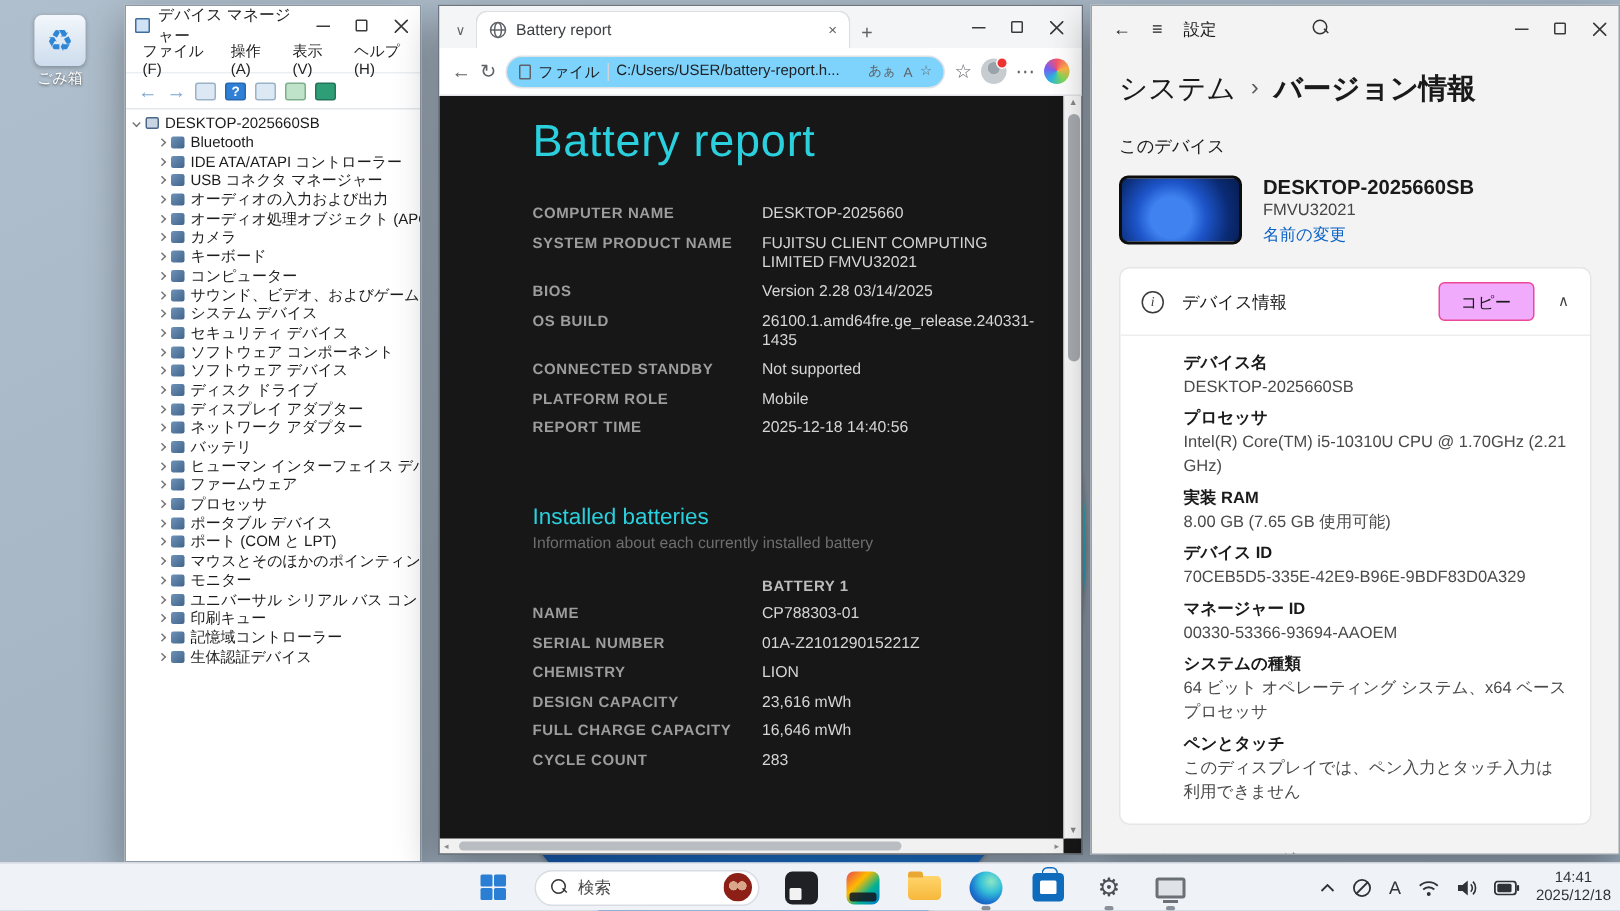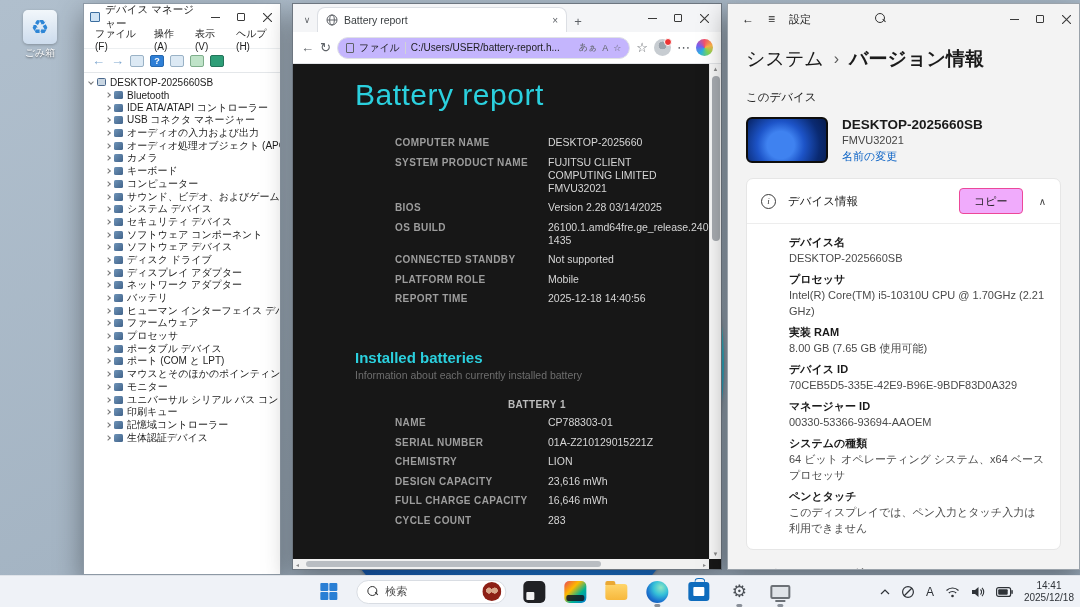--- a/index.html
+++ b/index.html
@@ -57,39 +57,39 @@
               color:#5f6368;font-size:9px;cursor:pointer;}
   .tab{width:250px;height:25px;background:#fff;border:1px solid #dcdfe4;border-bottom:none;
        border-radius:8px 8px 0 0;display:flex;align-items:center;gap:6px;padding:0 8px;cursor:pointer;}
   .tab-title{font-size:10.5px;color:#3c4043;flex:1;white-space:nowrap;overflow:hidden;}
   .tab-x{font-size:10px;color:#5f6368;cursor:pointer;}
   .newtab{width:22px;height:22px;display:flex;align-items:center;justify-content:center;
           font-size:13px;color:#5f6368;cursor:pointer;}
   .ebar{height:32px;background:#fff;border-bottom:1px solid #e3e5e8;display:flex;align-items:center;
         gap:6px;padding:0 8px;}
   .nav{font-size:13px;color:#5f6368;cursor:pointer;line-height:1;}
-  .omni{flex:1;height:22px;background:#c4b5fd;border:1px solid #e0e2e6;border-radius:12px;
+  .omni{flex:1;height:22px;background:#7dd3fc;border:1px solid #e0e2e6;border-radius:12px;
         display:flex;align-items:center;gap:5px;padding:0 8px;font-size:10px;color:#202124;overflow:hidden;}
   .omni .doc{width:8px;height:10px;border:1px solid #5f6368;border-radius:1px;flex:0 0 auto;}
   .omni .sep{width:1px;height:12px;background:#d0d3d7;}
   .omni .url{flex:1;white-space:nowrap;overflow:hidden;}
   .omni .mini{color:#5f6368;font-size:9px;flex:0 0 auto;cursor:pointer;}
   .avatar{width:17px;height:17px;border-radius:50%;background:radial-gradient(circle at 50% 38%,#9aa2aa 0 28%,#c7ccd1 30%);position:relative;cursor:pointer;flex:0 0 auto;}
   .avatar::after{content:"";position:absolute;right:-1px;top:-1px;width:6px;height:6px;border-radius:50%;
                  background:#e33; border:1px solid #fff;}
   .copilot{width:17px;height:17px;border-radius:50%;flex:0 0 auto;cursor:pointer;
            background:conic-gradient(#f6536d,#ffb347,#7ed957,#2bb3e0,#7a5df0,#f6536d);}
   .page{flex:1;position:relative;background:#171717;overflow:hidden;}
   .report{position:absolute;left:0;top:0;right:12px;bottom:10px;overflow:hidden;padding-left:62px;color:#d4d4d4;}
   .br-title{margin-top:14px;font-size:30px;font-weight:300;letter-spacing:.5px;}
   .fields{margin-top:24px;}
   .frow{display:flex;margin-bottom:6.5px;}
-  .flabel{flex:0 0 153px;font-size:10px;font-weight:bold;color:#9d9d9d;letter-spacing:.4px;line-height:13px;margin-left:40px;}
+  .flabel{flex:0 0 153px;font-size:10px;font-weight:bold;color:#9d9d9d;letter-spacing:.4px;line-height:13px;}
   .fvalue{flex:1;font-size:10.5px;color:#d6d6d6;line-height:13px;padding-right:14px;}
-  .section-h{margin-top:44px;font-size:15px;font-weight:bold;}
+  .section-h{margin-top:44px;font-size:15px;font-weight:normal;}
   .section-sub{margin-top:3px;font-size:10.5px;color:#6e6e6e;}
   .bat-head{margin:18px 0 6px 153px;font-size:10px;font-weight:bold;color:#bdbdbd;letter-spacing:.4px;}
   
   .vbar{position:absolute;right:0;top:0;bottom:10px;width:12px;background:#fafafa;border-left:1px solid #ececec;}
   .vbar .arr{width:100%;text-align:center;font-size:6px;color:#8a8a8a;line-height:10px;}
   .vthumb{position:absolute;left:2px;top:12px;width:8px;height:165px;border-radius:4px;background:#a9adb2;}
   .varr-b{position:absolute;bottom:0;width:100%;text-align:center;font-size:6px;color:#8a8a8a;line-height:10px;}
   .hbar{position:absolute;left:0;right:12px;bottom:0;height:10px;background:#f1f1f1;display:flex;align-items:center;}
   .hbar .arr{font-size:6px;color:#8a8a8a;padding:0 3px;}
   .hthumb{height:6px;width:295px;border-radius:3px;background:#b9bdc2;margin-left:4px;}

